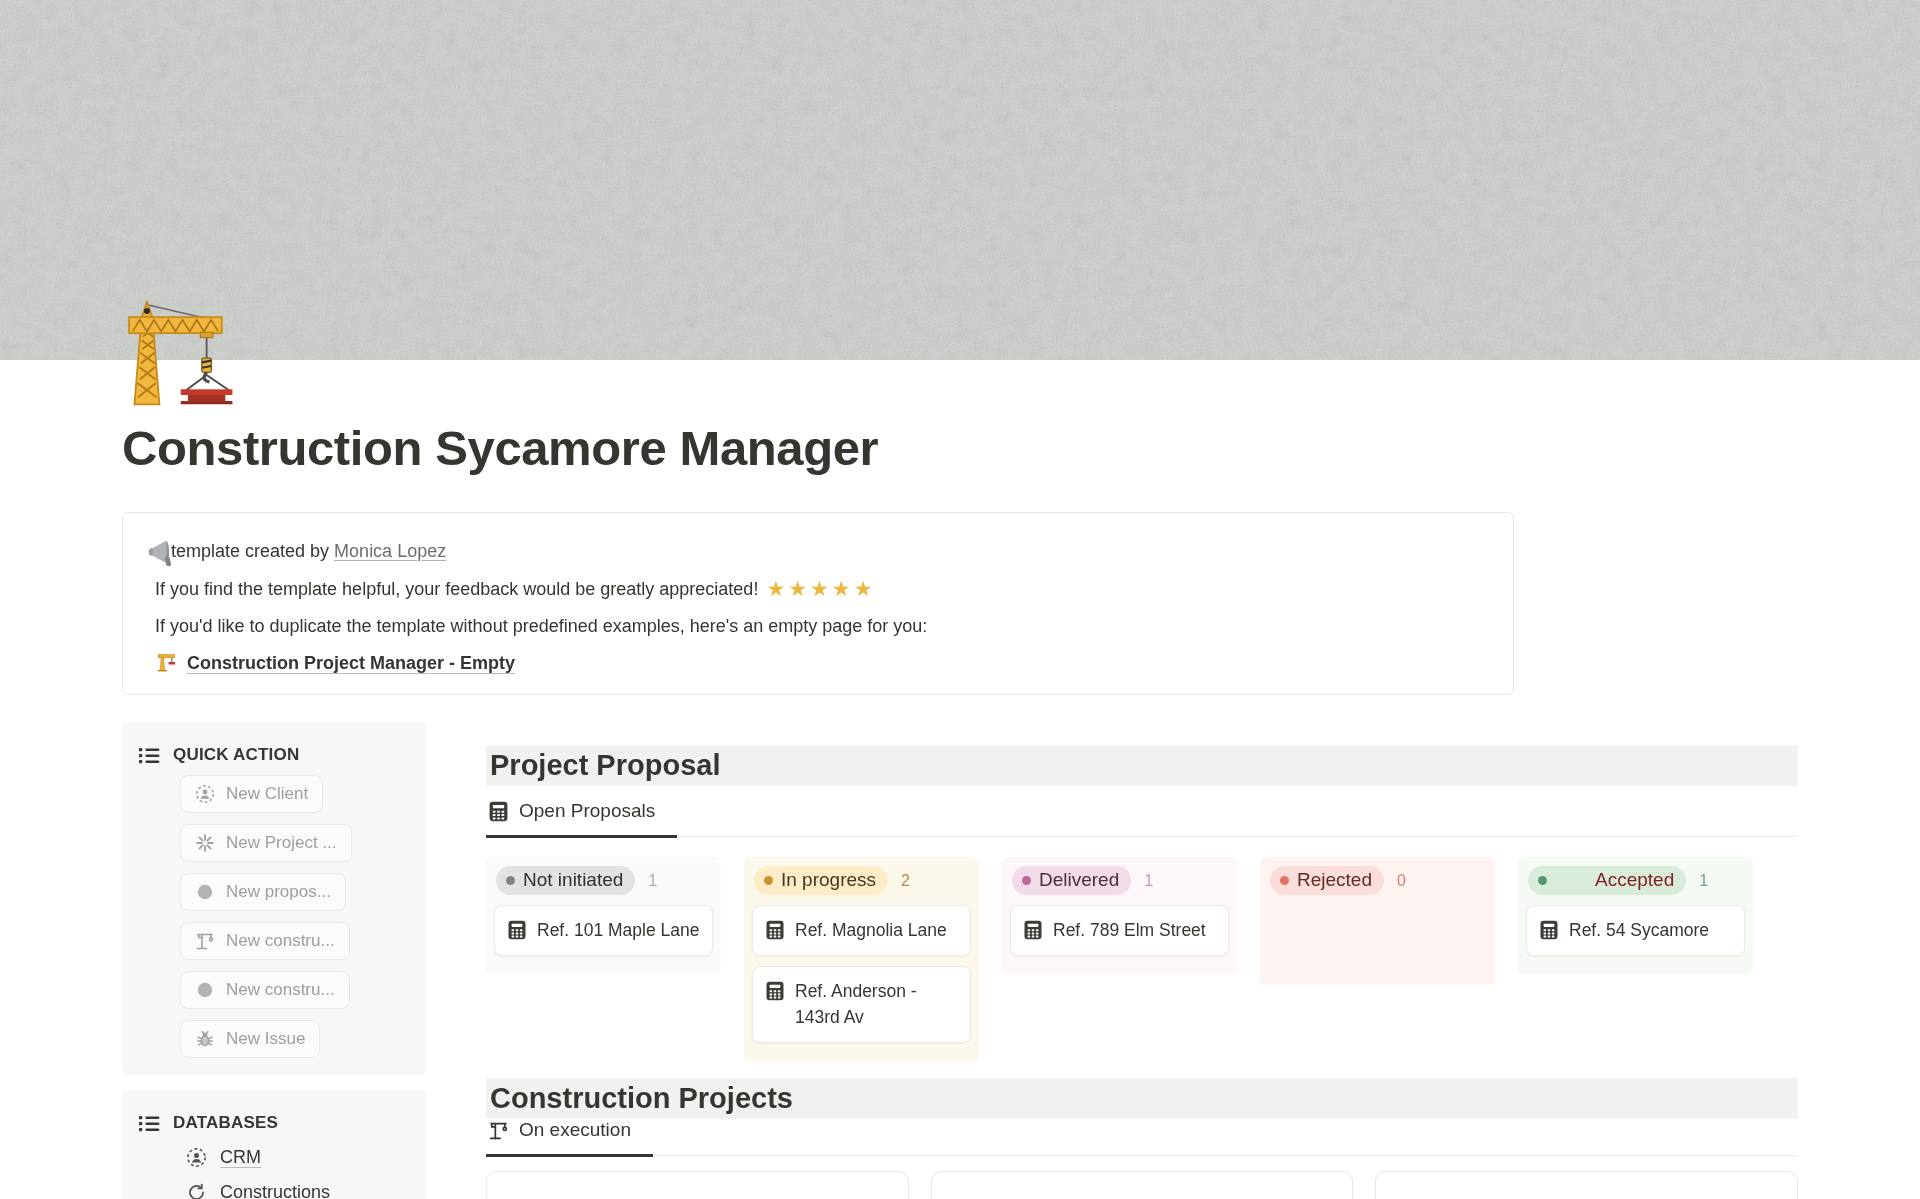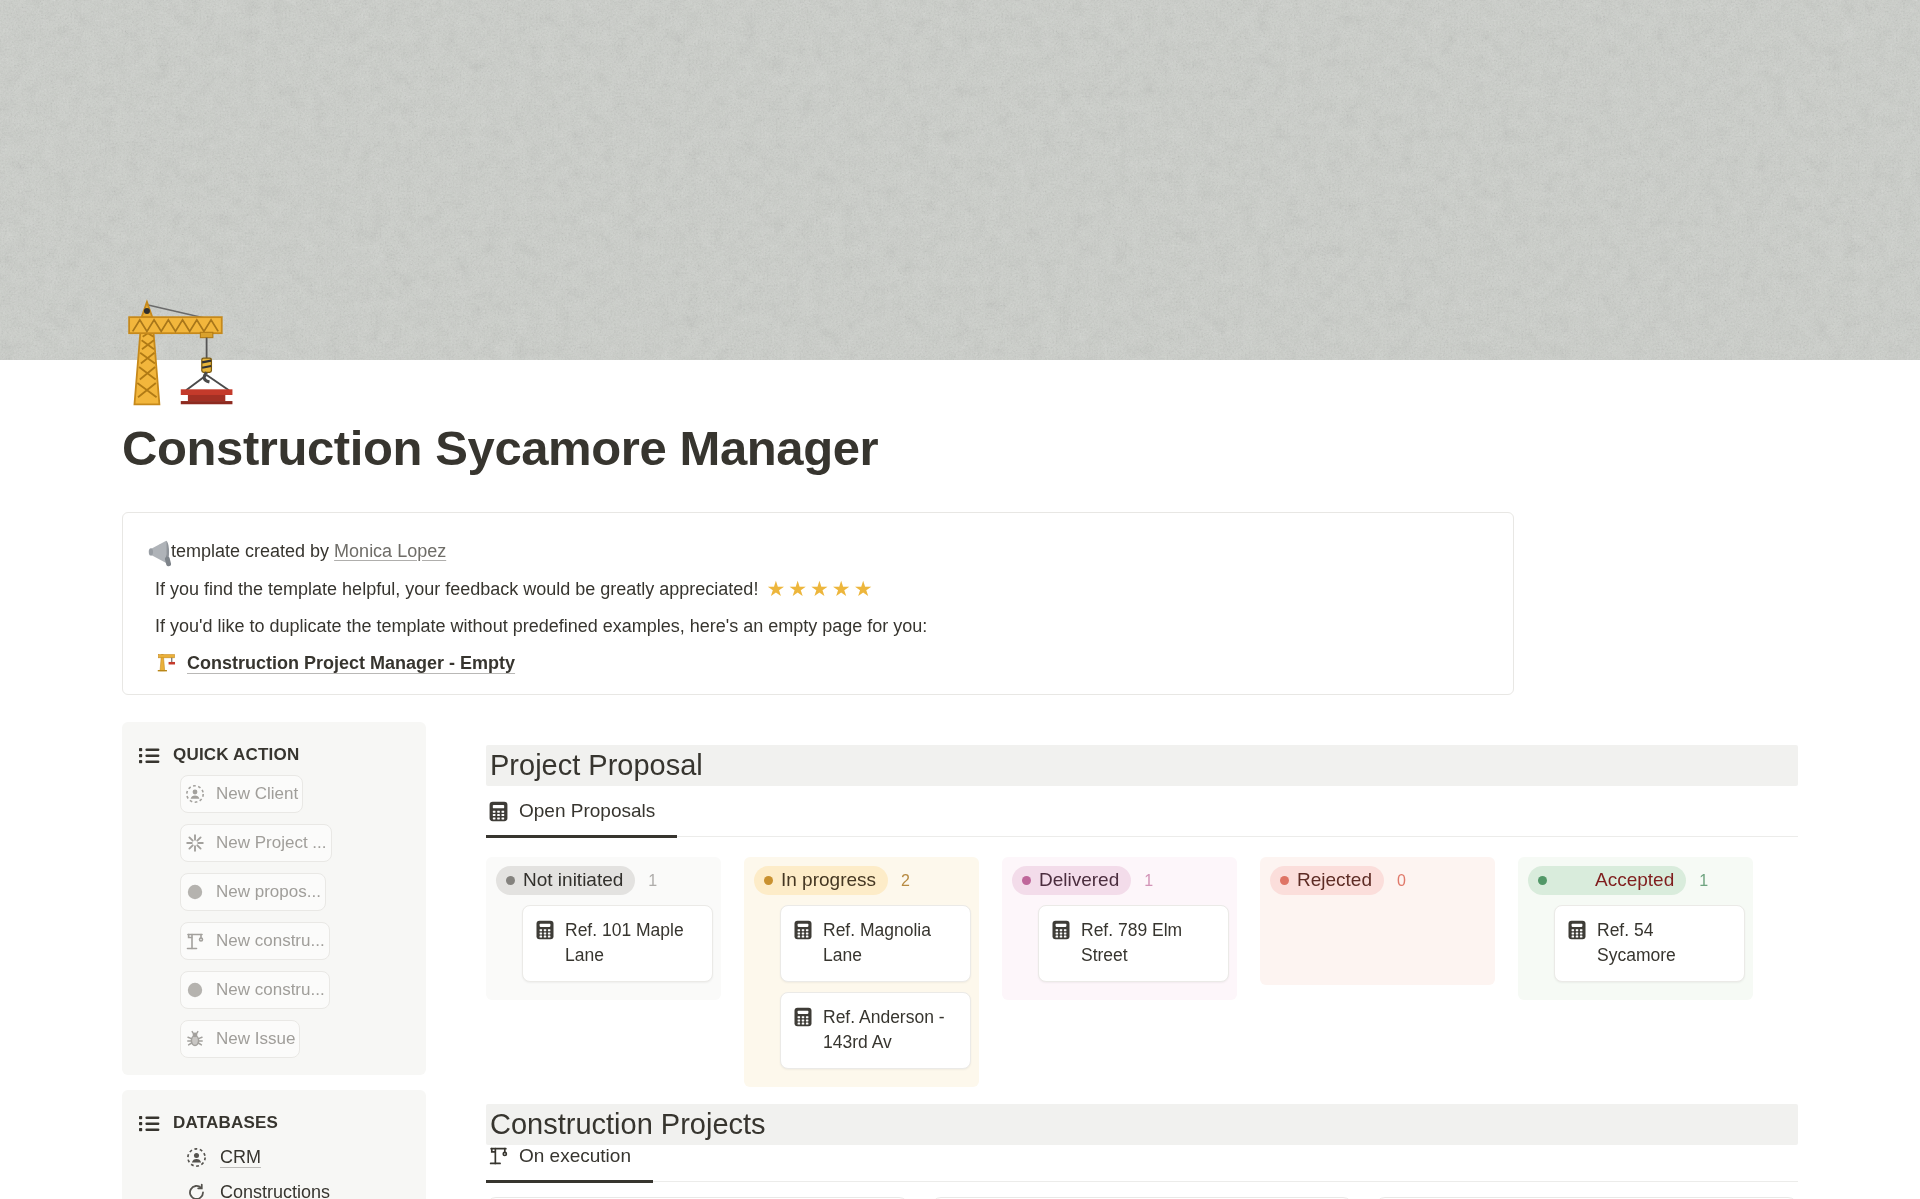--- a/index.html
+++ b/index.html
@@ -25,30 +25,30 @@
   .mini-crane { display:inline-block; width:23px; height:23px; vertical-align:-4px; margin-right:9px; }
   
   .sidebar-panel { position:absolute; left:122px; width:304px; background:#f7f7f5; border-radius:6px; overflow:hidden; }
   .panel-quick { top:722px; height:353px; }
   .panel-db { top:1090px; height:170px; }
   .panel-header { display:flex; align-items:center; gap:13px; padding:23px 0 0 17px;
     font-size:17px; font-weight:700; color:#37352f; letter-spacing:.2px; }
   .panel-header svg { width:21px; height:17px; flex:none; }
   .qa-buttons { margin:10px 0 0 58px; }
   .qa-btn { display:flex; width:fit-content; align-items:center; gap:11px; margin-bottom:11px;
-    padding:8px 4px; background:#fbfbfa; border:1px solid #e9e8e5; border-radius:8px;
+    padding:8px 14px; background:#fbfbfa; border:1px solid #e9e8e5; border-radius:8px;
     color:#a09e9a; font-size:17px; cursor:pointer; }
   .qa-btn svg { width:20px; height:20px; flex:none; }
   .db-item { display:flex; align-items:center; gap:13px; margin:14px 0 0 64px; font-size:18px; color:#37352f; width:fit-content; cursor:pointer; }
   .db-item svg { width:21px; height:21px; flex:none; }
   .db-label { text-decoration:underline; text-decoration-color:rgba(55,53,47,.3); text-underline-offset:4px; }
   
   .main { position:absolute; left:486px; top:745px; width:1312px; }
   .section-heading { height:41px; line-height:41px; background:#f1f1ef; border-radius:2px;
-    font-size:29px; font-weight:400; color:#37352f; padding-left:4px; }
+    font-size:29px; font-weight:700; color:#37352f; padding-left:4px; }
   .tabs-row { border-bottom:1px solid #ececea; padding-top:14px; }
   .tab-active { display:inline-flex; align-items:center; gap:10px; padding:0 22px 13px 2px;
     border-bottom:3px solid #37352f; margin-bottom:-2px; font-size:19px; font-weight:500; color:#37352f; cursor:pointer; }
   .tab-active svg { width:21px; height:21px; flex:none; }
   
   .kanban { display:flex; gap:23px; margin-top:20px; align-items:flex-start; }
   .kcol { width:235px; border-radius:6px; padding:9px 8px 8px 8px; }
   .c0 { background:#fafaf9; } .c1 { background:#fdf8ec; } .c2 { background:#fdf6fa; }
   .c3 { background:#fdf4f1; min-height:128px;padding-left:8px; } .c4 { background:#f6faf5; }
   .pill-row { display:flex; align-items:center; gap:13px; padding:0 2px 10px 2px; }
@@ -56,21 +56,21 @@
     font-size:19px; font-weight:500; cursor:pointer; }
   .dot { width:9px; height:9px; border-radius:50%; flex:none; }
   .c0 .pill { background:#e3e2e0; color:#32302c; } .c0 .dot { background:#84827e; } .c0 .count { color:#aeacaa; }
   .c1 .pill { background:#fdecc8; color:#453722;align-items:center; } .c1 .dot { background:#c9912f; } .c1 .count { color:#b78a41; }
   .c2 .pill { background:#f3dcea; color:#4b2d3e; } .c2 .dot { background:#bf669a; } .c2 .count { color:#d293b6; }
   .c3 .pill { background:#fbdedb; color:#5d2b24; } .c3 .dot { background:#df7465; } .c3 .count { color:#e0796a; }
   .c4 .pill { background:#d9ecdc; color:#7f1d1d;gap:48px; } .c4 .dot { background:#529868; } .c4 .count { color:#6ea37f; }
   .count { font-size:16px; }
   .card { display:flex; align-items:flex-start; gap:10px; background:#fff; border:1px solid #ebeae7;
     border-radius:8px; box-shadow:0 1px 2px rgba(15,15,15,.05); padding:12px 12px; margin-bottom:10px;
-    font-size:17.5px; font-weight:500; color:#37352f; line-height:1.45; cursor:pointer;margin-left:28px; }
+    font-size:17.5px; font-weight:500; color:#37352f; line-height:1.45; cursor:pointer; }
   .card svg { width:20px; height:20px; flex:none; margin-top:2px; }
   .card-title { white-space:pre-line; }
   
   .heading2 { margin-top:17px; }
   .tabs-row2 { padding-top:0; }
   .bottom-cards { display:flex; gap:22px; margin-top:15px; }
   .bottom-card { width:423px; height:40px; background:#fff; border:1px solid #e9e8e6; border-radius:10px;
     box-shadow:0 1px 2px rgba(15,15,15,.04); cursor:pointer; }
 </style>
 </head>

